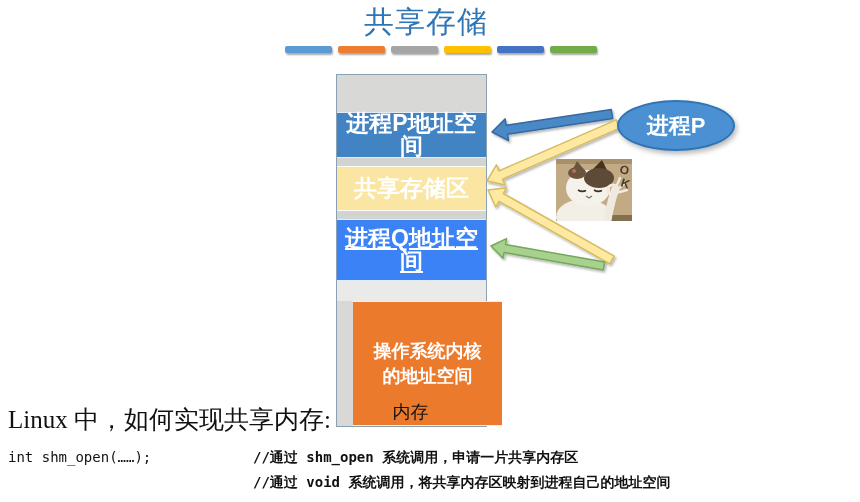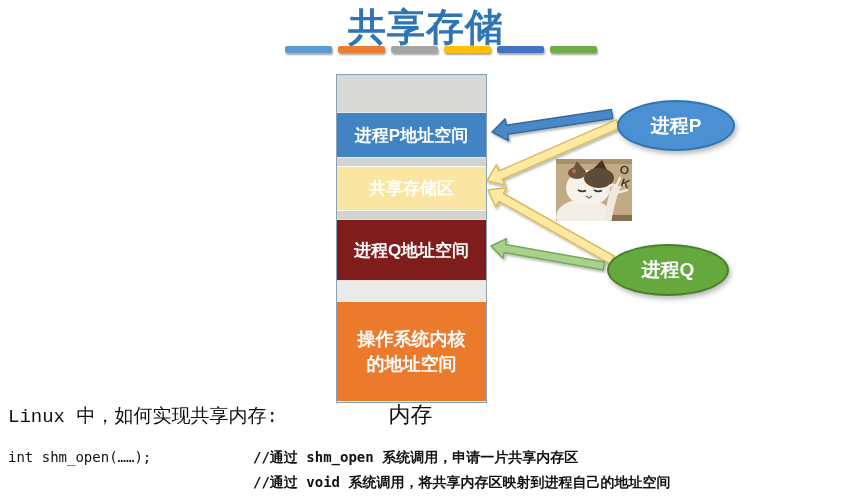--- a/index.html
+++ b/index.html
@@ -8,21 +8,21 @@
     width:860px;height:502px;
     background:#ffffff;
     overflow:hidden;
     font-family:"Liberation Sans","DejaVu Sans",sans-serif;
   }
   
   .title{
     position:absolute;left:0;top:2px;width:852px;
     text-align:center;
     font-family:"Liberation Serif","DejaVu Serif",serif;
-    font-size:38px;font-weight:bold;color:#2e75b6;
+    font-size:30px;font-weight:normal;color:#2e75b6;
     letter-spacing:1px;
   }
   
   .bars{
     position:absolute;left:285px;top:46px;
     display:flex;gap:6px;
   }
   .bar{
     width:47px;height:7px;border-radius:2px;
     box-shadow:1px 2px 2px rgba(0,0,0,.35);
@@ -31,52 +31,52 @@
   .memory{
     position:absolute;left:336px;top:74px;width:149px;
     border:1px solid #8aa0b4;
     background:#d8d8d6;
     box-sizing:content-box;
   }
   .mblock{
     width:100%;
     display:flex;align-items:center;justify-content:center;
     text-align:center;
-    color:#ffffff;font-weight:bold;font-size:17px;
+    color:#ffffff;font-weight:bold;font-size:23px;
     white-space:pre-line;line-height:23px;
     box-sizing:border-box;
   }
   .mblock.colored{border-top:1px solid rgba(255,255,255,.85);border-bottom:1px solid rgba(255,255,255,.85);}
   .mblock.kernel{font-size:18px;line-height:25px;}
   .memory-caption{
     position:absolute;left:336px;top:400px;width:149px;
     text-align:center;
     font-family:"Liberation Serif","DejaVu Serif",serif;
-    font-size:22px;color:#111;
+    font-size:18px;color:#111;
   }
   
   .proc{
     position:absolute;
     border-radius:50%;
     border:2px solid;
     display:flex;align-items:center;justify-content:center;
-    color:#ffffff;font-size:19px;font-weight:600;
+    color:#ffffff;font-size:22px;font-weight:600;
     box-shadow:2px 3px 5px rgba(0,0,0,.28);
   }
   #proc-p{left:617px;top:100px;width:114px;height:47px;}
   #proc-q{left:607px;top:244px;width:118px;height:48px;}
   
   #arrow-layer{position:absolute;left:0;top:0;pointer-events:none;}
   
   #cat{position:absolute;left:556px;top:159px;width:76px;height:62px;}
   
   .question{
     position:absolute;left:8px;top:403px;
-    font-family:Liberation Mono, monospace;
-    font-size:19px;color:#111;
+    font-family:Liberation Serif, serif;
+    font-size:25px;color:#111;
   }
   .codeblock{
     position:absolute;left:0;top:449px;width:860px;
     font-family:"DejaVu Sans Mono","Liberation Mono",monospace;
     font-size:14px;color:#111;
   }
   .code-row{position:relative;height:25px;}
   .code-row .code{position:absolute;left:8px;white-space:pre;}
   .code-row .comment{position:absolute;left:253px;white-space:pre;font-weight:bold;}
 </style>
@@ -95,44 +95,41 @@
     <div class="bar" style="background: rgb(68, 114, 196);"></div>
     <div class="bar" style="background: rgb(112, 173, 71);"></div>
   </div>
 
   <div class="memory">
     <div class="mblock" style="height: 37px; background: rgb(216, 216, 214);"></div>
     <div class="mblock colored" style="height: 46px; background: rgb(66, 131, 196);">进程P地址空间</div>
     <div class="mblock" style="height: 8px; background: rgb(210, 212, 210);"></div>
     <div class="mblock colored" style="height: 45px; background: rgb(251, 229, 163);">共享存储区</div>
     <div class="mblock" style="height: 8px; background: rgb(210, 212, 210);"></div>
-    <div class="mblock colored" style="height: 62px; background: #7f1d1d;">进程Q地址空间</div>
+    <div class="mblock colored" style="height: 62px; background: #3b82f6; text-decoration: underline;">进程Q地址空间</div>
     <div class="mblock" style="height: 20px; background: rgb(234, 235, 233);"></div>
-    <div class="mblock kernel colored" style="height: 101px; background: rgb(236, 122, 45);">操作系统内核
+    <div class="mblock kernel colored" style="height: 125px; background: rgb(236, 122, 45); margin-left: 16px;">操作系统内核
 的地址空间</div>
   </div>
   <div class="memory-caption">内存</div>
 
   <svg id="arrow-layer" width="860" height="502" viewBox="0 0 860 502">
     <filter id="asoft" x="-20%" y="-20%" width="140%" height="140%">
       <feDropShadow dx="1.5" dy="2" stdDeviation="1.2" flood-opacity="0.28"></feDropShadow>
     </filter>
     <g id="arrow-group">
         <polygon points="611.3,109.5 506.2,125.3 505.2,118.9 492,132 508.5,140.7 507.5,134.2 612.7,118.5" fill="#4a89c8" stroke="#36699e" stroke-width="1.5" stroke-linejoin="round" filter="url(#asoft)"></polygon>
         <polygon points="616.2,119.9 499,170.9 496.4,164.9 487,181 505.1,185.1 502.5,179.1 619.8,128.1" fill="#fde9a2" stroke="#d8bb5e" stroke-width="1.5" stroke-linejoin="round" filter="url(#asoft)"></polygon>
         <polygon points="614.2,256.1 503.3,193.5 506.5,187.8 488,190 495.7,207 498.9,201.3 609.8,263.9" fill="#fde9a2" stroke="#d8bb5e" stroke-width="1.5" stroke-linejoin="round" filter="url(#asoft)"></polygon>
         <polygon points="604.7,262.1 505.5,244.5 506.5,238.6 491,246 503,258.3 504.1,252.4 603.3,269.9" fill="#a9d18e" stroke="#74a85a" stroke-width="1.5" stroke-linejoin="round" filter="url(#asoft)"></polygon>
       </g>
   </svg>
 
   <div class="proc" id="proc-p" style="background: rgb(74, 144, 210); border-color: rgb(46, 117, 182);">
     <span>进程P</span>
-  </div>
-  <div class="proc" id="proc-q" style="background: rgb(100, 168, 62); border-color: rgb(70, 128, 42);">
-    <span>进程Q</span>
   </div>
 
   <svg id="cat" viewBox="0 0 76 62">
     <rect x="0" y="0" width="76" height="62" fill="#c2aa85"></rect>
     <rect x="0" y="0" width="76" height="5" fill="#9b8663" opacity="0.7"></rect>
     <rect x="0" y="56" width="76" height="6" fill="#84704f"></rect>
     <ellipse cx="28" cy="58" rx="28" ry="18" fill="#f3efe7"></ellipse>
     <ellipse cx="32" cy="29" rx="22" ry="18" fill="#f5f2ec"></ellipse>
     <polygon points="14,16 21,2 30,13" fill="#6b543c"></polygon>
     <polygon points="37,10 46,1 52,13" fill="#45331f"></polygon>

